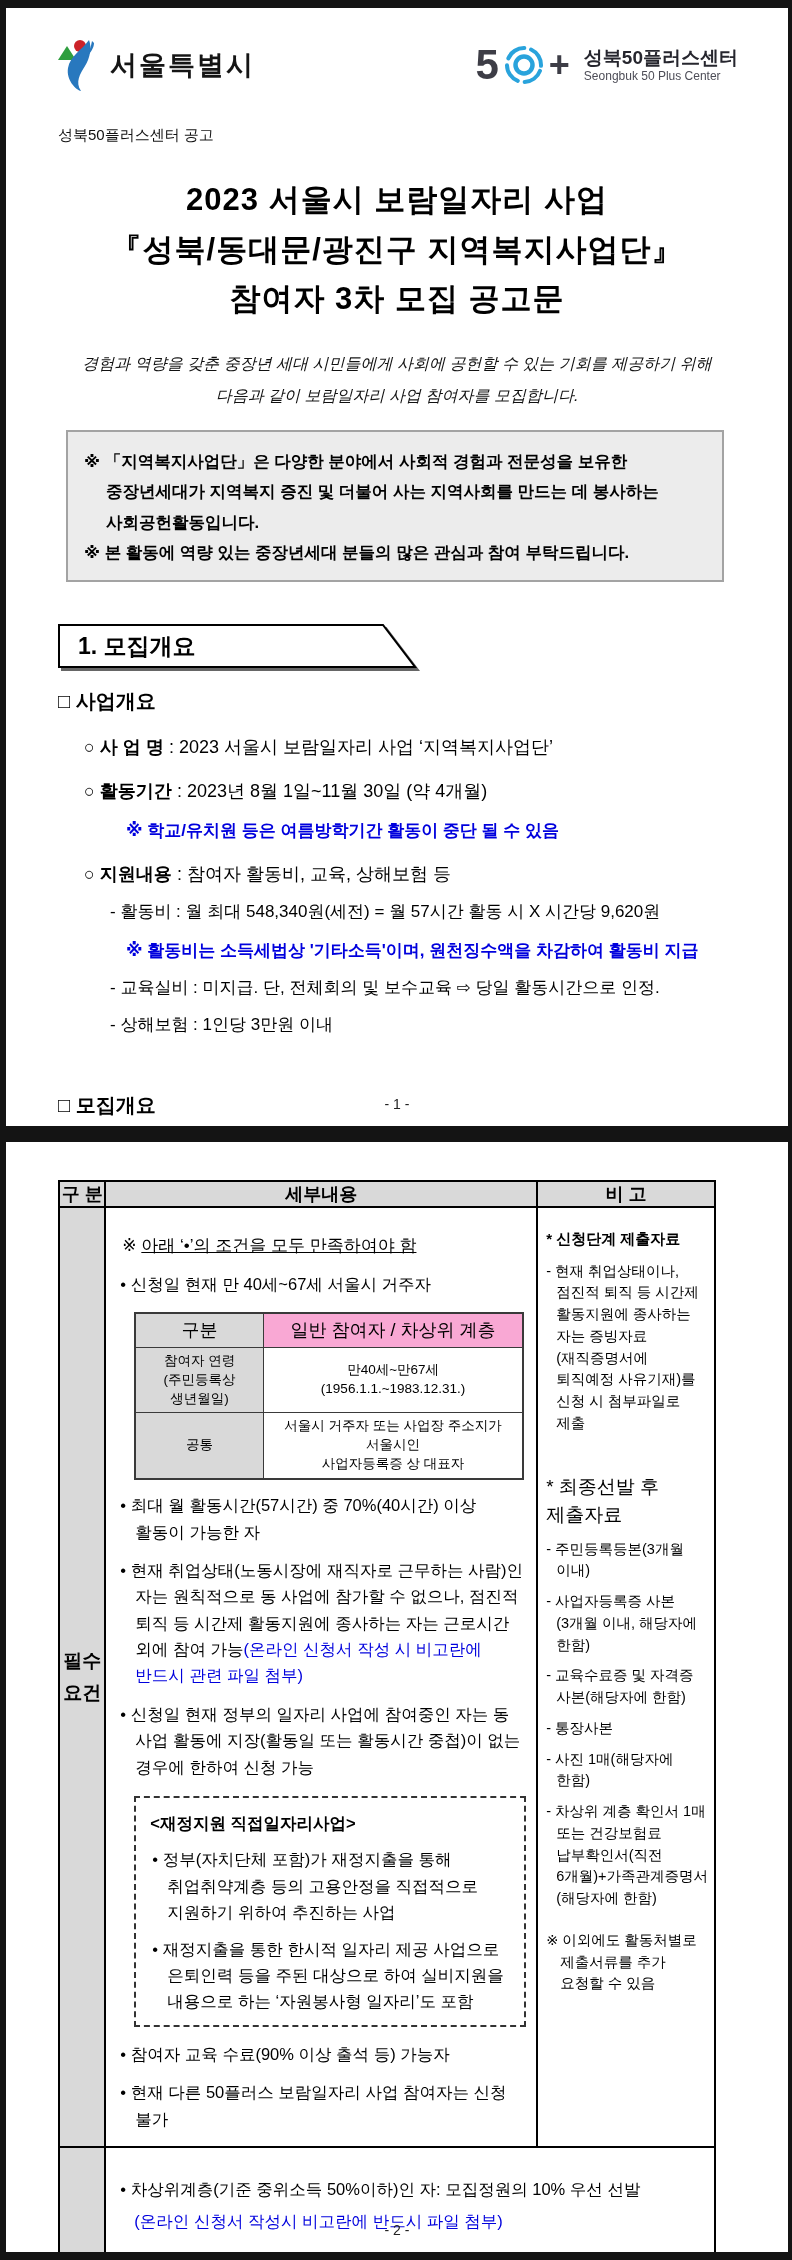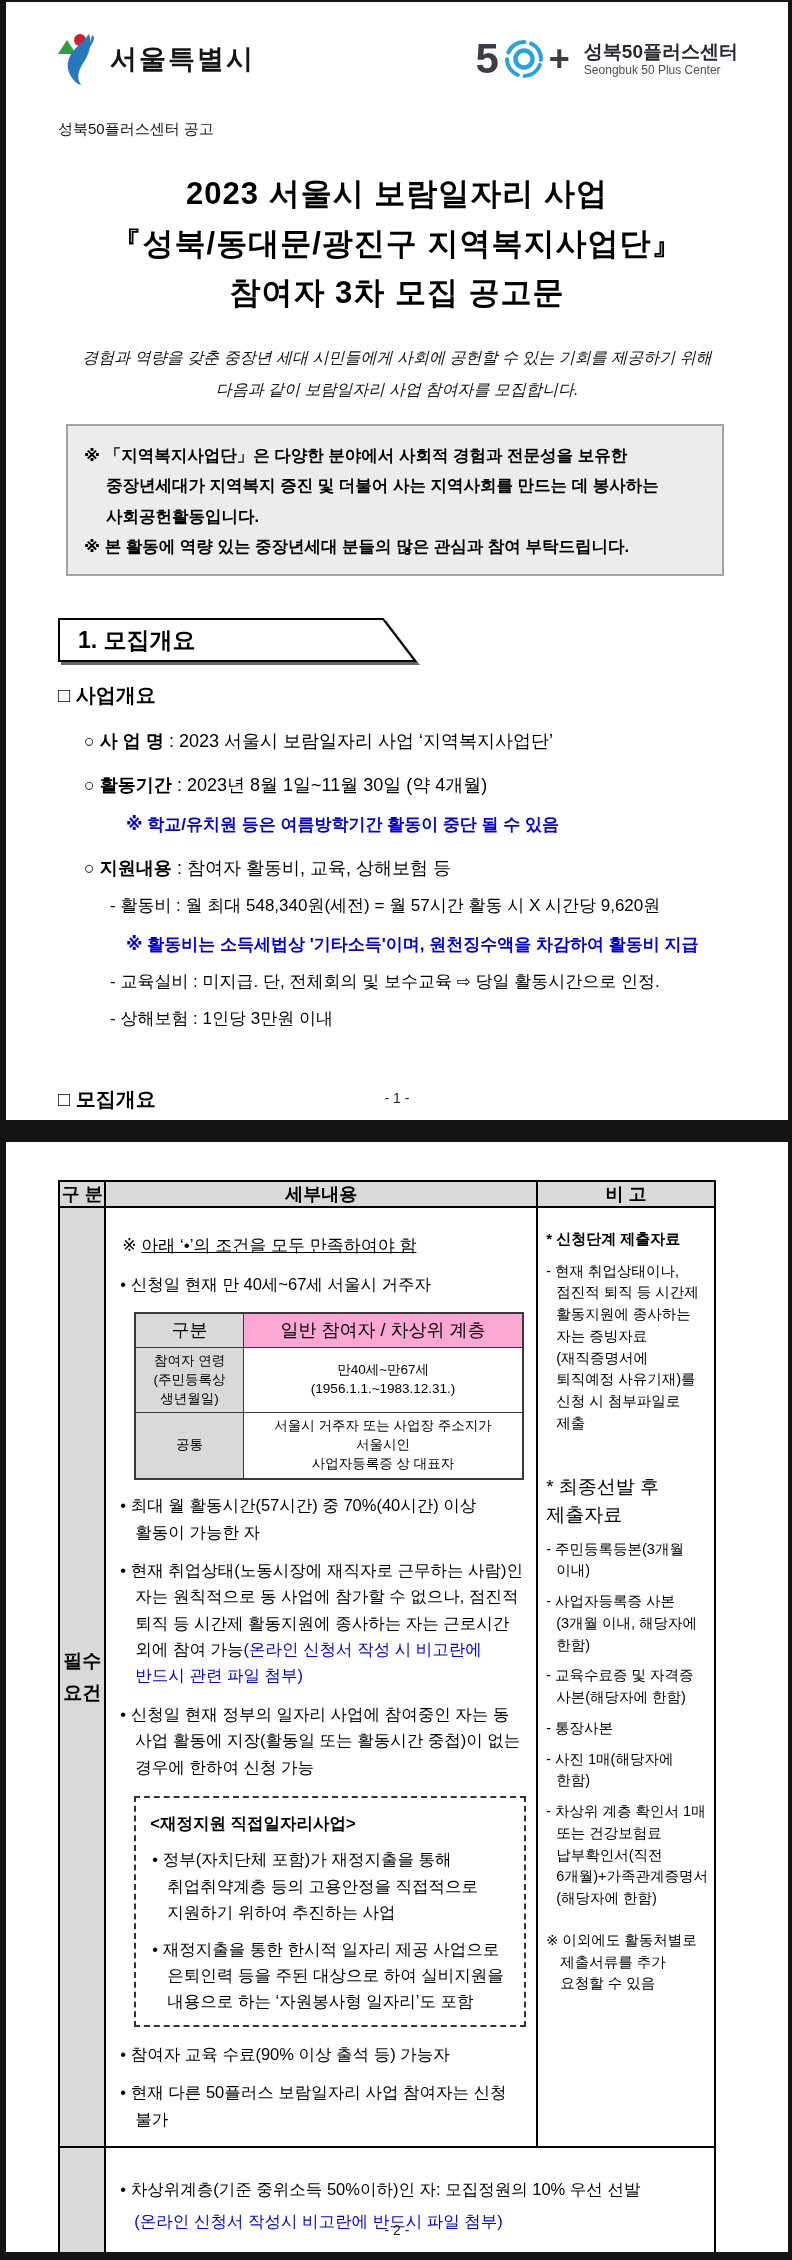--- a/index.html
+++ b/index.html
@@ -3,21 +3,21 @@
 <meta charset="utf-8">
 <style>
   * { margin:0; padding:0; box-sizing:border-box; }
   html,body { width:792px; }
   body {
     height:2260px; position:relative; background:#141414;
     font-family:"Liberation Sans","DejaVu Sans",sans-serif;
     color:#000; word-break:keep-all;
   }
   .page { position:absolute; left:6px; width:782px; background:#fff; overflow:hidden; }
-  .page1 { top:2px;  height:1118px; }
+  .page1 { top:8px;  height:1118px; }
   .page2 { top:1142px; height:1110px; }
 
   
   .logo-row { display:flex; justify-content:space-between; align-items:center; margin:30px 50px 0 50px; }
   .seoul-logo { display:flex; align-items:center; gap:8px; }
   .seoul-logo .txt { font-size:27px; font-weight:bold; letter-spacing:2px; color:#151515; }
   .fifty-logo { display:flex; align-items:center; gap:4px; }
   .fifty-logo .five { font-size:42px; font-weight:bold; color:#3d3d46; line-height:1; }
   .fifty-logo .plus { font-size:36px; font-weight:bold; color:#3d3d46; line-height:1; margin-right:10px; }
   .fifty-names { display:flex; flex-direction:column; line-height:1.25; }
@@ -55,21 +55,21 @@
   td.remark { width:155px; vertical-align:top; padding:14px 6px 10px 8px; font-size:14.5px; line-height:1.5; }
 
   .ul-head { margin:8px 0 4px 4px; font-size:17px; }
   .ul-head .u { text-decoration:underline; }
   .bullet { padding-left:15px; text-indent:-15px; margin:12px 0 0 2px; }
   .bullet .blue { color:#0000dd; }
 
   table.inner { border-collapse:collapse; margin:14px 0 6px 16px; width:390px; border:2px solid #3a3a3a; font-size:13.5px; line-height:1.4; }
   table.inner th, table.inner td { border:1px solid #3a3a3a; text-align:center; padding:4px 6px; }
   table.inner th { background:#f9a8d4; font-weight:normal; }
-  table.inner td.l { background:#d9d9d9; width:108px; }
+  table.inner td.l { background:#d9d9d9; width:128px; }
 
   .dashed-box { border:2px dashed #333; margin:16px 2px 14px 16px; padding:12px 14px 10px 14px; }
   .dashed-box .bx-title { font-weight:bold; font-size:16.5px; margin-bottom:6px; }
   .dashed-box .bullet { margin-top:10px; }
 
   .rk-h { font-weight:bold; font-size:15px; margin:6px 0 10px 0; }
   .rk-h2 { font-weight:normal; font-size:19px; margin:38px 0 8px 0; }
   .rk-item { padding-left:10px; text-indent:-10px; margin:9px 0; }
   .rk-note { padding-left:14px; text-indent:-14px; margin-top:20px; }
 </style>

